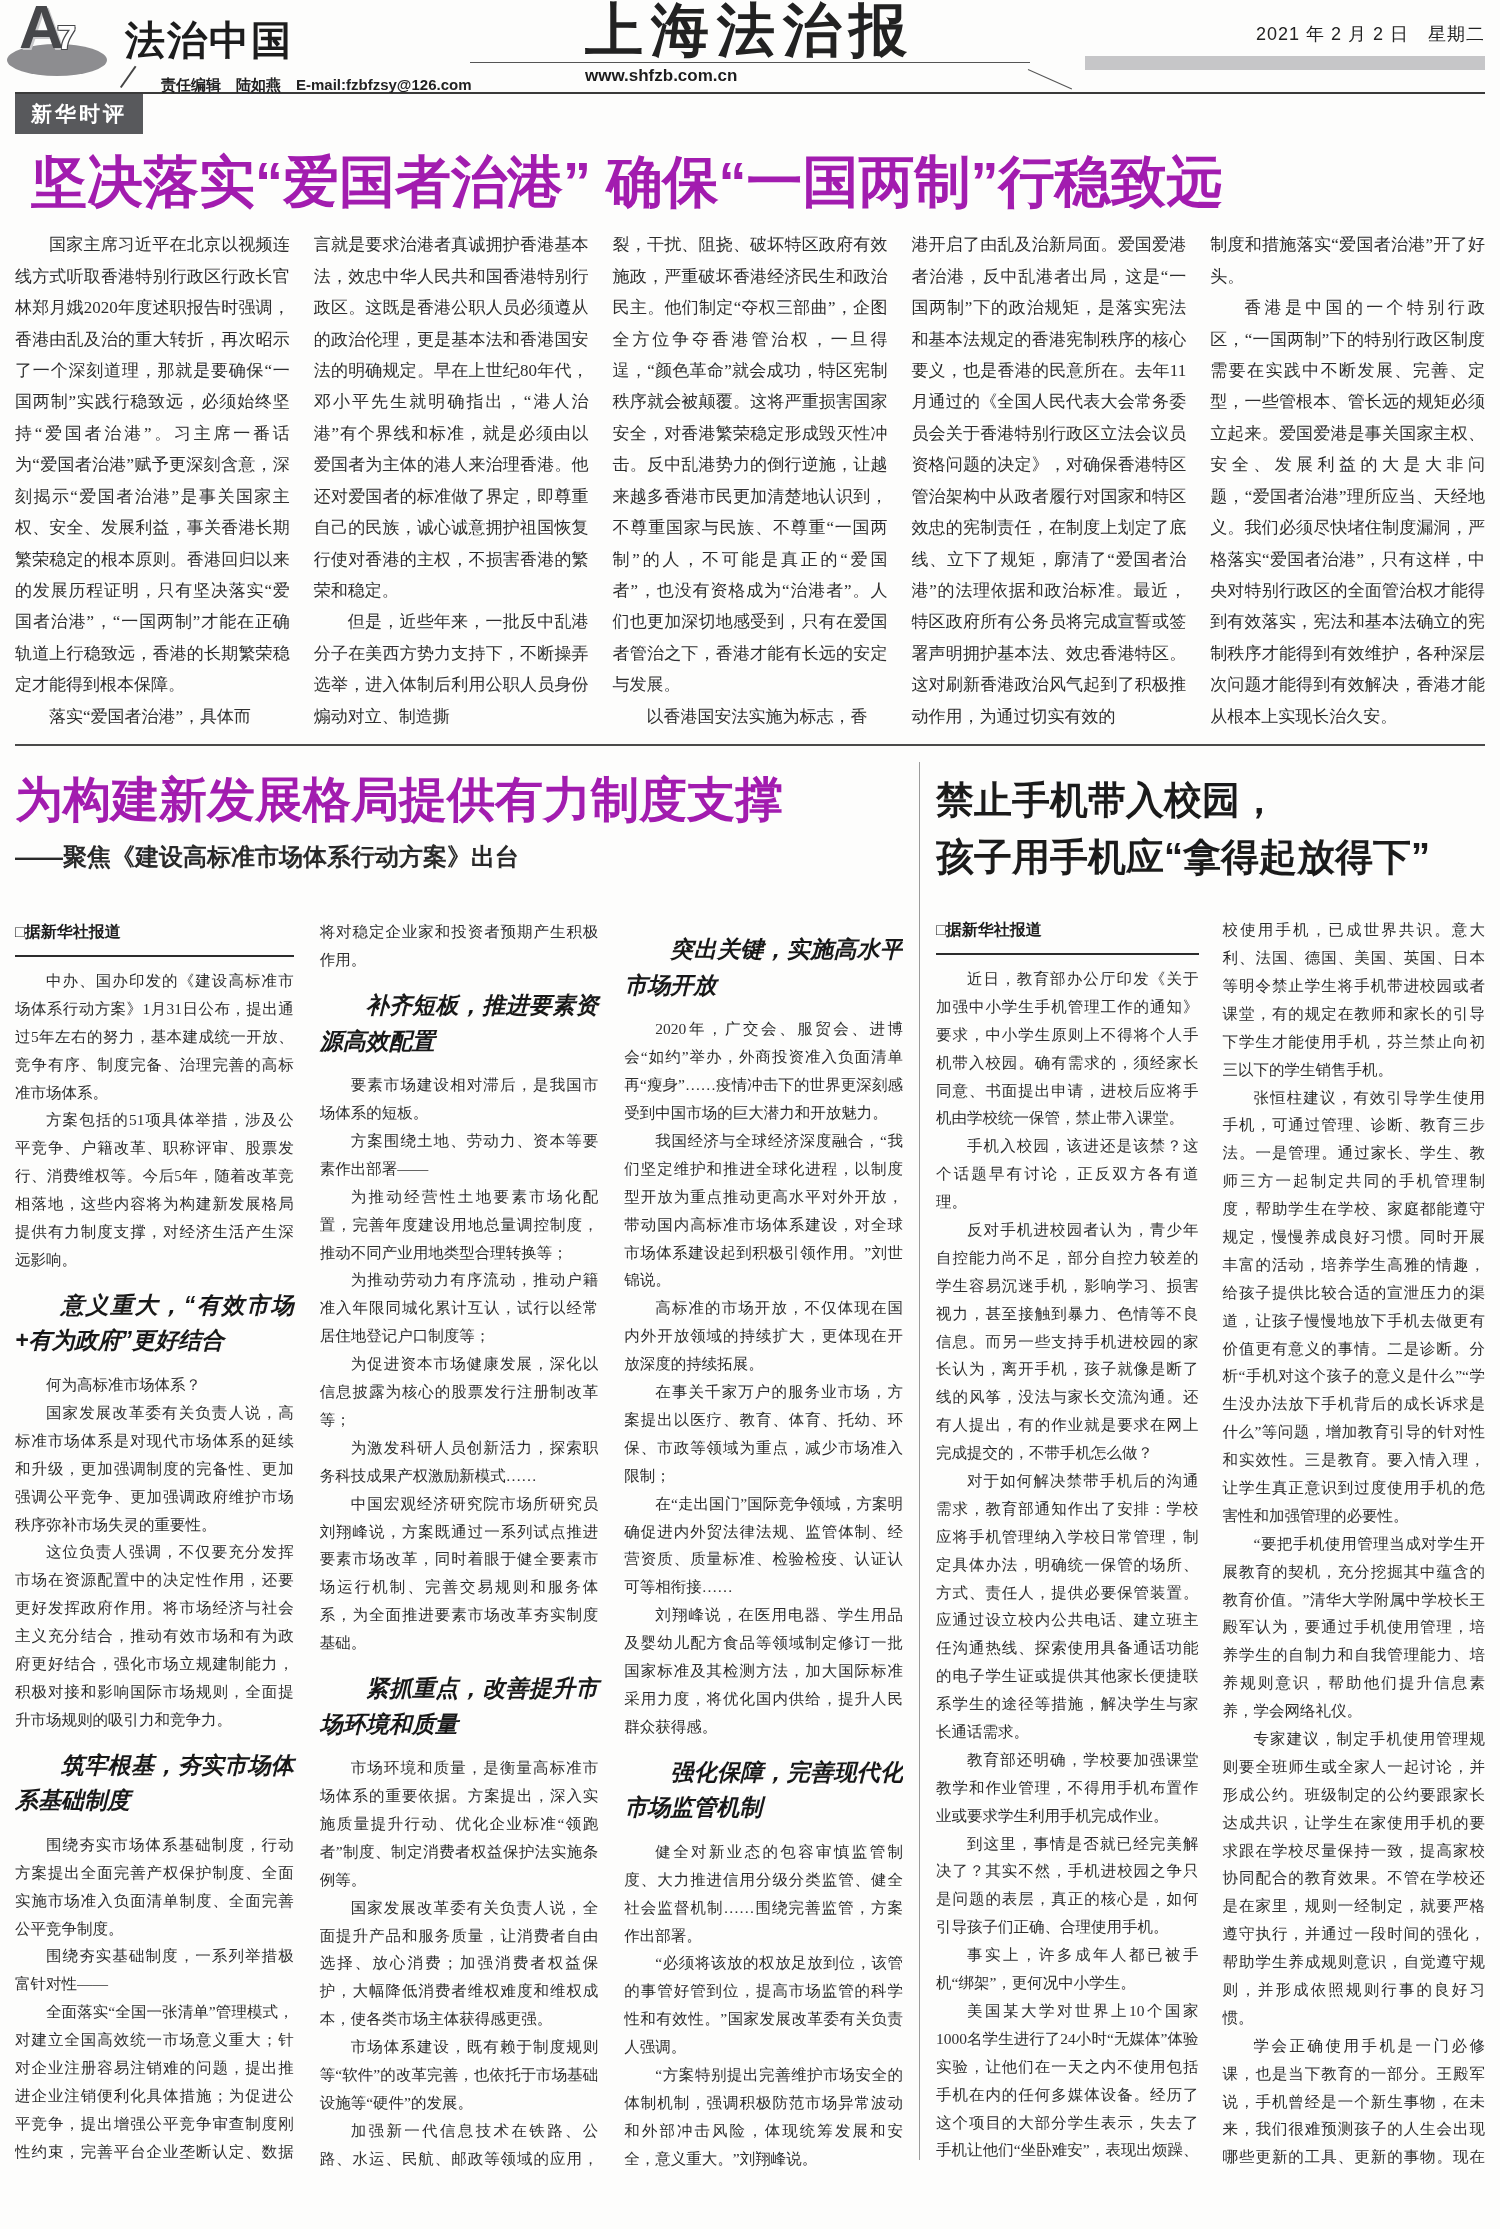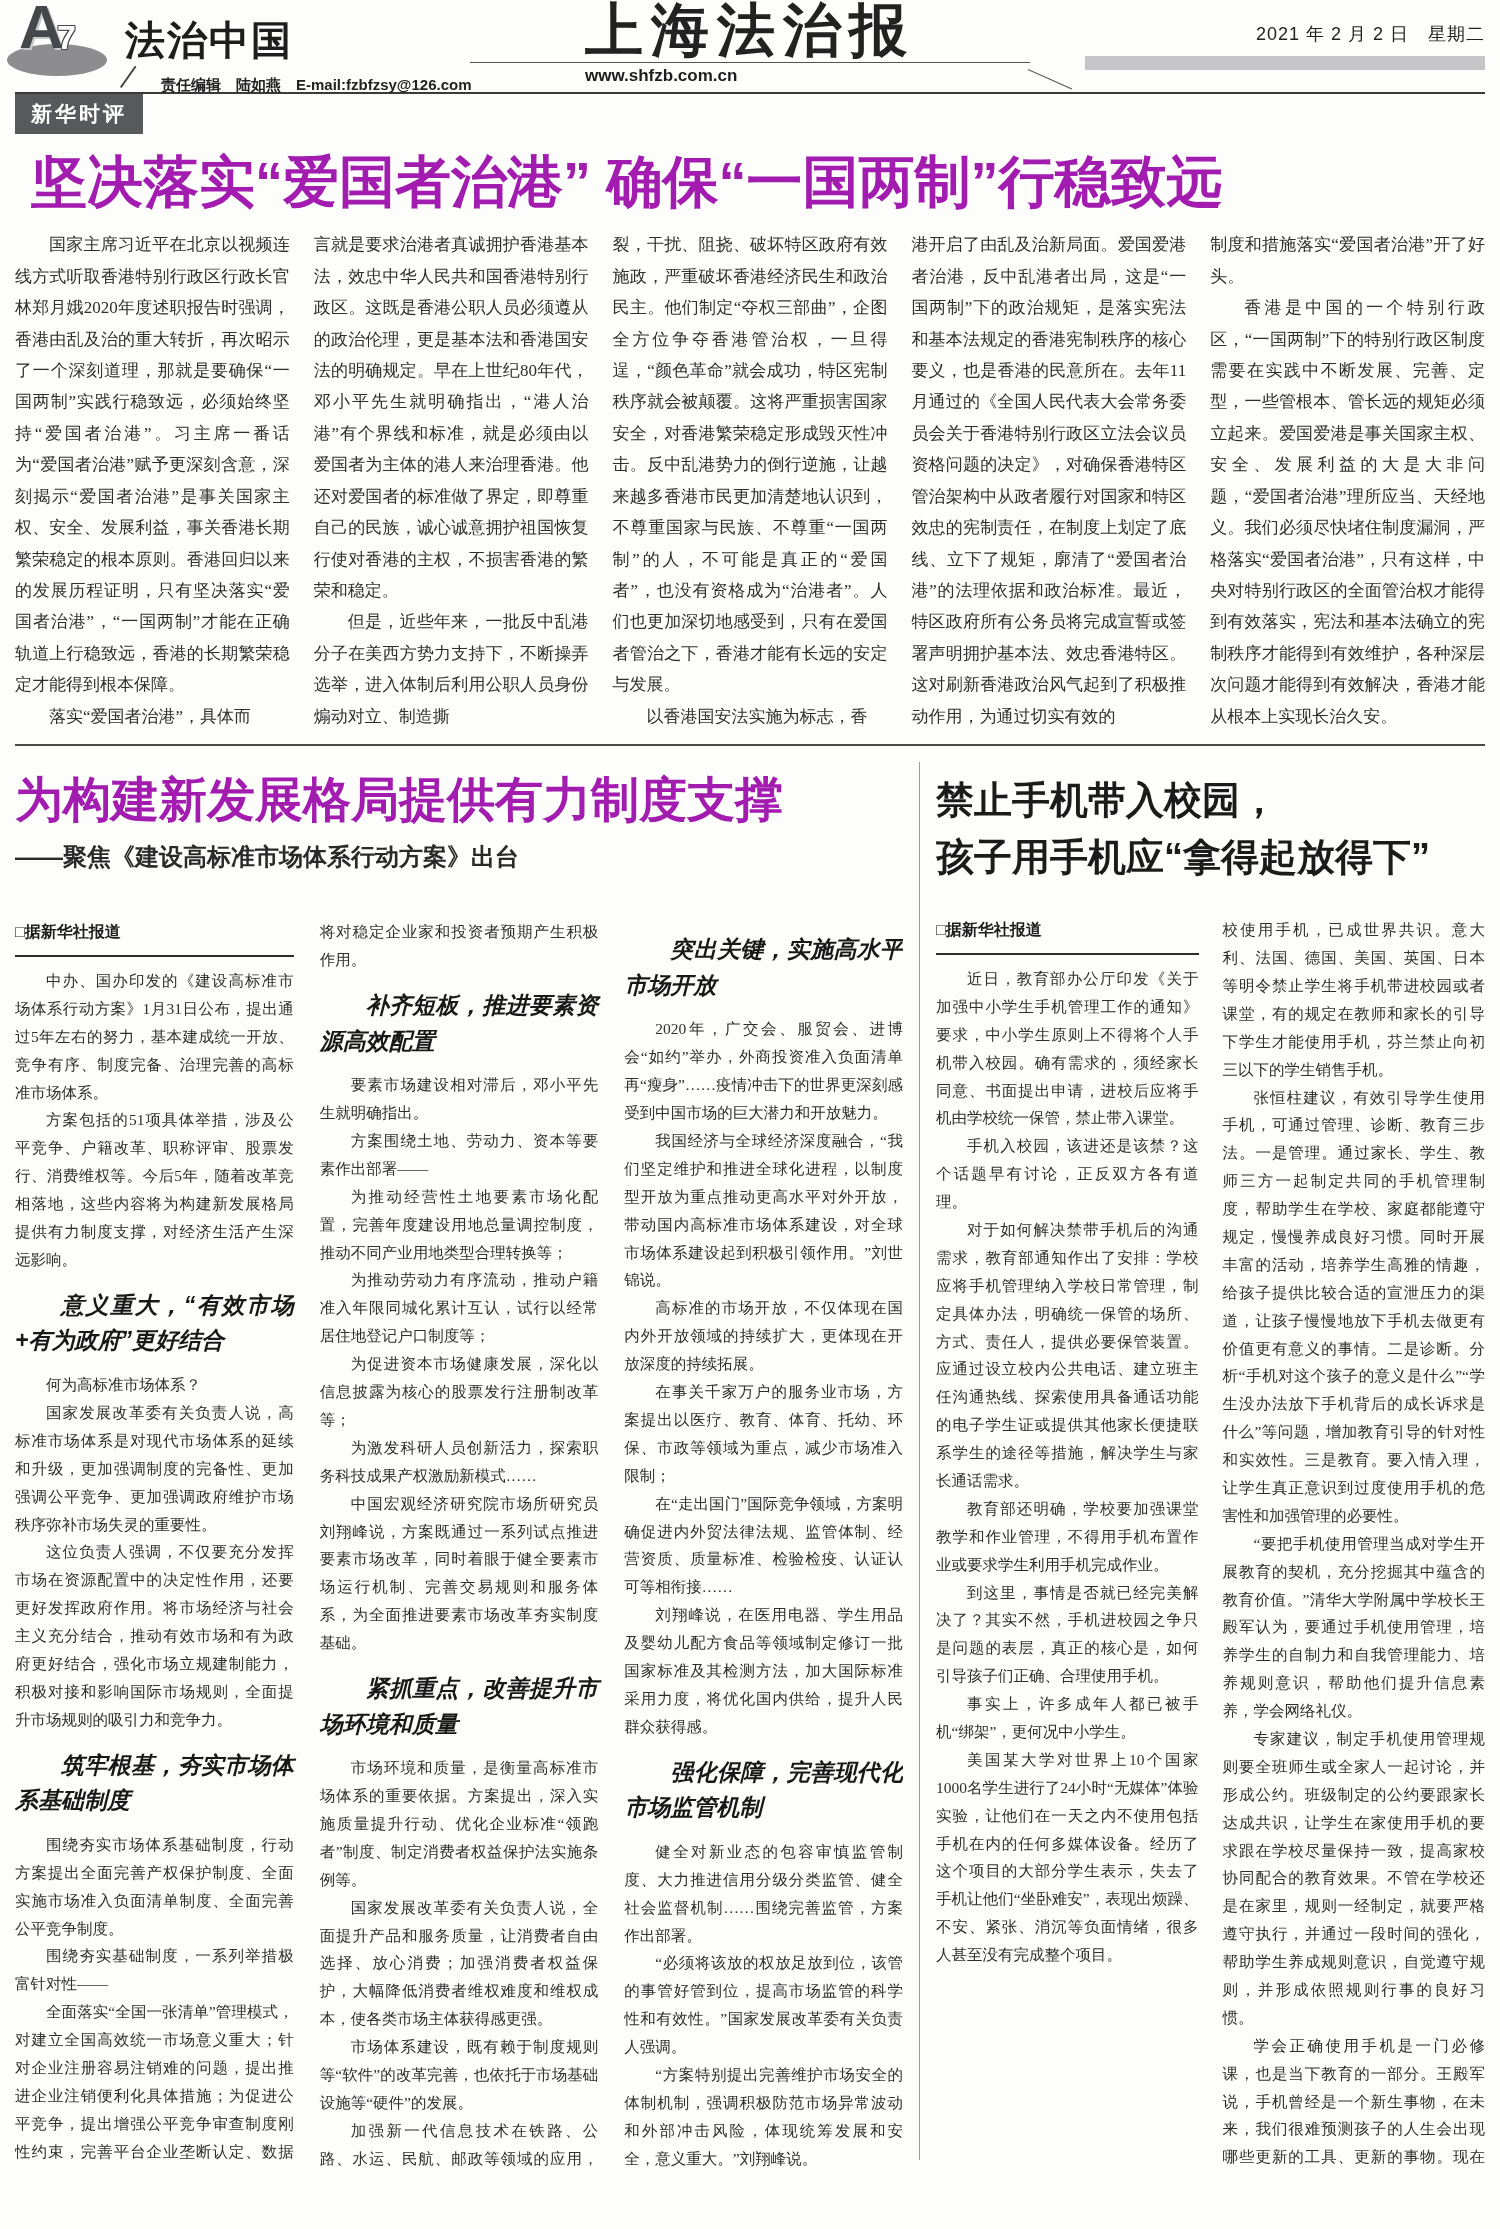--- a/index.html
+++ b/index.html
@@ -153,21 +153,21 @@
             <p class="para">国家发展改革委有关负责人说，高标准市场体系是对现代市场体系的延续和升级，更加强调制度的完备性、更加强调公平竞争、更加强调政府维护市场秩序弥补市场失灵的重要性。</p>
             <p class="para">这位负责人强调，不仅要充分发挥市场在资源配置中的决定性作用，还要更好发挥政府作用。将市场经济与社会主义充分结合，推动有效市场和有为政府更好结合，强化市场立规建制能力，积极对接和影响国际市场规则，全面提升市场规则的吸引力和竞争力。</p>
             <h3 class="subhead">筑牢根基，夯实市场体系基础制度</h3>
             <p class="para">围绕夯实市场体系基础制度，行动方案提出全面完善产权保护制度、全面实施市场准入负面清单制度、全面完善公平竞争制度。</p>
             <p class="para">围绕夯实基础制度，一系列举措极富针对性——</p>
             <p class="para">全面落实“全国一张清单”管理模式，对建立全国高效统一市场意义重大；针对企业注册容易注销难的问题，提出推进企业注销便利化具体措施；为促进公平竞争，提出增强公平竞争审查制度刚性约束，完善平台企业垄断认定、数据收集使用管理、消费者权益保护等方面的法律规范……</p>
           </div>
         <div class="col">
             <p class="cont">将对稳定企业家和投资者预期产生积极作用。</p>
             <h3 class="subhead">补齐短板，推进要素资源高效配置</h3>
-            <p class="para">要素市场建设相对滞后，邓小平先生就明确指出。</p>
+            <p class="para">要素市场建设相对滞后，是我国市场体系的短板。</p>
             <p class="para">方案围绕土地、劳动力、资本等要素作出部署——</p>
             <p class="para">为推动经营性土地要素市场化配置，完善年度建设用地总量调控制度，推动不同产业用地类型合理转换等；</p>
             <p class="para">为推动劳动力有序流动，推动户籍准入年限同城化累计互认，试行以经常居住地登记户口制度等；</p>
             <p class="para">为促进资本市场健康发展，深化以信息披露为核心的股票发行注册制改革等；</p>
             <p class="para">为激发科研人员创新活力，探索职务科技成果产权激励新模式……</p>
             <p class="para">中国宏观经济研究院市场所研究员刘翔峰说，方案既通过一系列试点推进要素市场改革，同时着眼于健全要素市场运行机制、完善交易规则和服务体系，为全面推进要素市场改革夯实制度基础。</p>
             <h3 class="subhead">紧抓重点，改善提升市场环境和质量</h3>
             <p class="para">市场环境和质量，是衡量高标准市场体系的重要依据。方案提出，深入实施质量提升行动、优化企业标准“领跑者”制度、制定消费者权益保护法实施条例等。</p>
             <p class="para">国家发展改革委有关负责人说，全面提升产品和服务质量，让消费者自由选择、放心消费；加强消费者权益保护，大幅降低消费者维权难度和维权成本，使各类市场主体获得感更强。</p>
             <p class="para">市场体系建设，既有赖于制度规则等“软件”的改革完善，也依托于市场基础设施等“硬件”的发展。</p>
@@ -193,20 +193,21 @@
 
     <article class="right-article">
       <div class="art-head">
         <h2 class="right-headline"><span>禁止手机带入校园，</span><br><span>孩子用手机应“拿得起放得下”</span></h2>
       </div>
       <div class="cols cols-2">
         <div class="col">
             <div class="byline">□据新华社报道</div>
             <p class="para">近日，教育部办公厅印发《关于加强中小学生手机管理工作的通知》要求，中小学生原则上不得将个人手机带入校园。确有需求的，须经家长同意、书面提出申请，进校后应将手机由学校统一保管，禁止带入课堂。</p>
             <p class="para">手机入校园，该进还是该禁？这个话题早有讨论，正反双方各有道理。</p>
+            <p class="para">反对手机进校园者认为，青少年自控能力尚不足，部分自控力较差的学生容易沉迷手机，影响学习、损害视力，甚至接触到暴力、色情等不良信息。而另一些支持手机进校园的家长认为，离开手机，孩子就像是断了线的风筝，没法与家长交流沟通。还有人提出，有的作业就是要求在网上完成提交的，不带手机怎么做？</p>
             <p class="para">对于如何解决禁带手机后的沟通需求，教育部通知作出了安排：学校应将手机管理纳入学校日常管理，制定具体办法，明确统一保管的场所、方式、责任人，提供必要保管装置。应通过设立校内公共电话、建立班主任沟通热线、探索使用具备通话功能的电子学生证或提供其他家长便捷联系学生的途径等措施，解决学生与家长通话需求。</p>
             <p class="para">教育部还明确，学校要加强课堂教学和作业管理，不得用手机布置作业或要求学生利用手机完成作业。</p>
             <p class="para">到这里，事情是否就已经完美解决了？其实不然，手机进校园之争只是问题的表层，真正的核心是，如何引导孩子们正确、合理使用手机。</p>
             <p class="para">事实上，许多成年人都已被手机“绑架”，更何况中小学生。</p>
             <p class="para">美国某大学对世界上10个国家1000名学生进行了24小时“无媒体”体验实验，让他们在一天之内不使用包括手机在内的任何多媒体设备。经历了这个项目的大部分学生表示，失去了手机让他们“坐卧难安”，表现出烦躁、不安、紧张、消沉等负面情绪，很多人甚至没有完成整个项目。</p>
           </div>
         <div class="col">
             <p class="cont">校使用手机，已成世界共识。意大利、法国、德国、美国、英国、日本等明令禁止学生将手机带进校园或者课堂，有的规定在教师和家长的引导下学生才能使用手机，芬兰禁止向初三以下的学生销售手机。</p>
             <p class="para">张恒柱建议，有效引导学生使用手机，可通过管理、诊断、教育三步法。一是管理。通过家长、学生、教师三方一起制定共同的手机管理制度，帮助学生在学校、家庭都能遵守规定，慢慢养成良好习惯。同时开展丰富的活动，培养学生高雅的情趣，给孩子提供比较合适的宣泄压力的渠道，让孩子慢慢地放下手机去做更有价值更有意义的事情。二是诊断。分析“手机对这个孩子的意义是什么”“学生没办法放下手机背后的成长诉求是什么”等问题，增加教育引导的针对性和实效性。三是教育。要入情入理，让学生真正意识到过度使用手机的危害性和加强管理的必要性。</p>
             <p class="para">“要把手机使用管理当成对学生开展教育的契机，充分挖掘其中蕴含的教育价值。”清华大学附属中学校长王殿军认为，要通过手机使用管理，培养学生的自制力和自我管理能力、培养规则意识，帮助他们提升信息素养，学会网络礼仪。</p>

